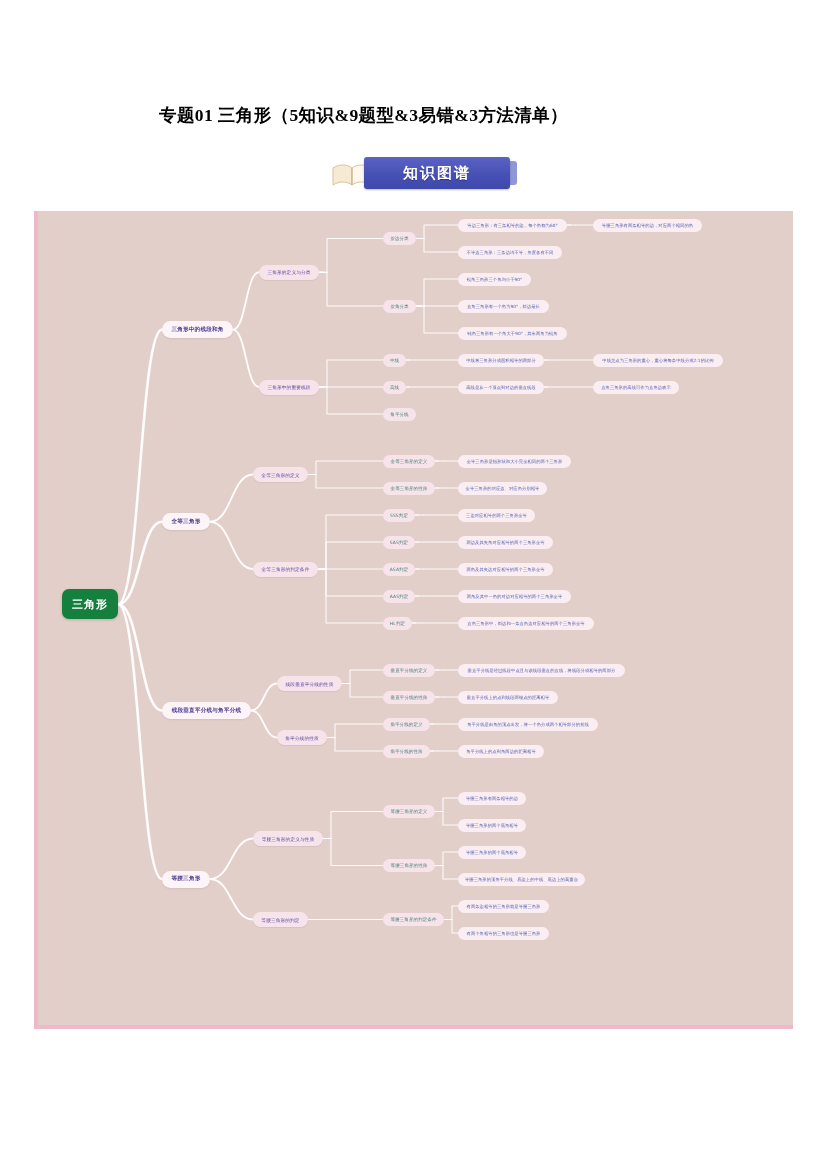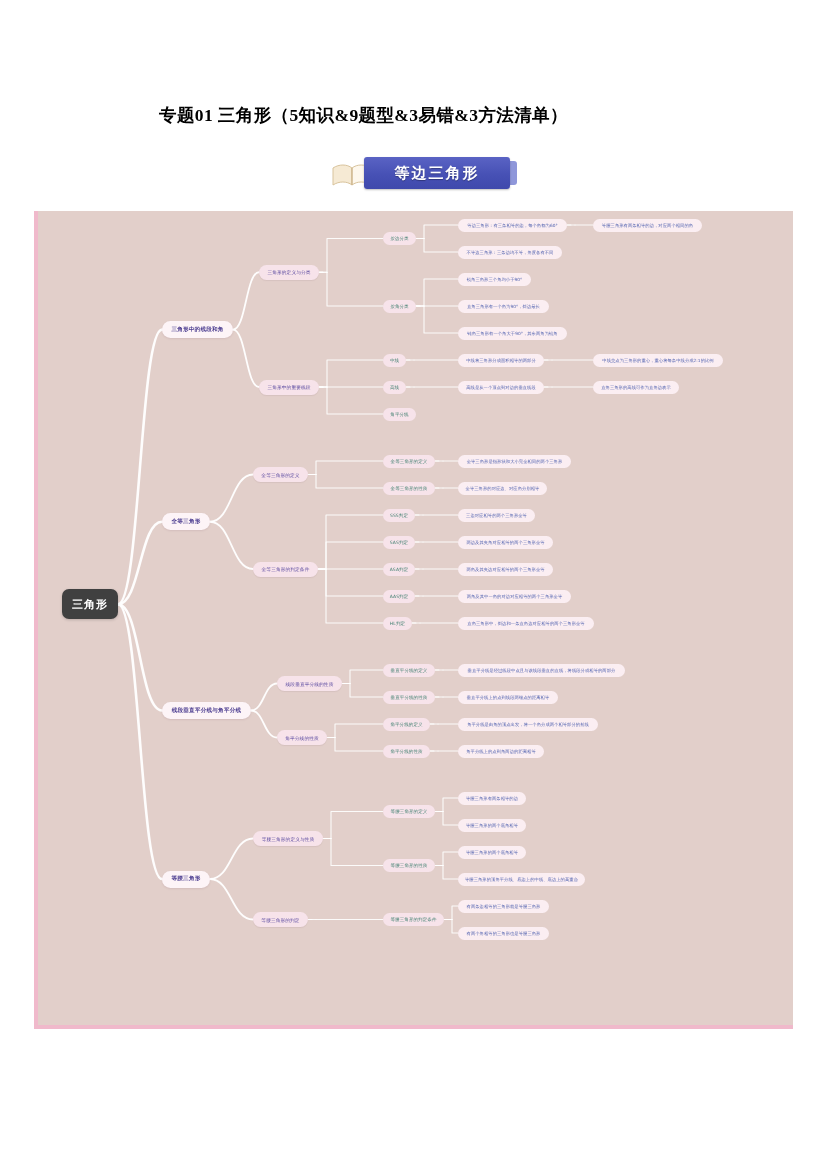--- a/index.html
+++ b/index.html
@@ -58,21 +58,21 @@
   #svg-links{position:absolute;left:0;top:0;width:759px;height:818px;pointer-events:none;}
 
   
   .node{
     position:absolute;box-sizing:border-box;
     display:flex;align-items:center;justify-content:center;
     white-space:nowrap;overflow:hidden;
     font-family:"DejaVu Sans","Liberation Sans",sans-serif;
   }
   .n-root{
-    background:#404040;border-radius:7px;
+    background:#15803d;border-radius:7px;
     color:#ffffff;font-size:11px;font-weight:bold;letter-spacing:1px;
     box-shadow:0 1px 3px rgba(0,0,0,.18);
   }
   .n-l2{
     background:#fdf4f7;border-radius:11px;
     color:#4a3b8f;font-size:5.6px;font-weight:bold;letter-spacing:.2px;
     box-shadow:0 1px 2px rgba(120,80,100,.13);
   }
   .n-l3{
     background:#f7e3ea;border-radius:9px;
@@ -99,21 +99,21 @@
 
   <div class="doc-title">专题01 三角形（5知识&amp;9题型&amp;3易错&amp;3方法清单）</div>
 
   <div class="badge-wrap">
     <svg class="badge-book" viewBox="0 0 42 25">
       <path d="M2 5 C8 1,16 1,21 5 L21 22 C16 18,8 18,2 22 Z" fill="#f6ead4" stroke="#d8c39c" stroke-width="1"></path>
       <path d="M21 5 C26 1,34 1,40 5 L40 22 C34 18,26 18,21 22 Z" fill="#fdf7ec" stroke="#d8c39c" stroke-width="1"></path>
       <path d="M21 5 L21 22" stroke="#c9b187" stroke-width="1"></path>
     </svg>
     <div class="badge-banner">
-      <span class="badge-text">等边三角形</span>
+      <span class="badge-text">知识图谱</span>
     </div>
   </div>
 
   <div id="canvas">
     <svg id="svg-links" viewBox="0 0 759 818">
         <path d="M80,393.3125 C102,393.3125 102,118.625 124,118.625" fill="none" stroke="#ffffff" stroke-width="2.6" stroke-linecap="round" stroke-opacity="0.95"></path>
         <path d="M195,118.625 C208,118.625 208,61.25 221,61.25" fill="none" stroke="#ffffff" stroke-width="1.8" stroke-linecap="round" stroke-opacity="0.95"></path>
         <path d="M281,61.25 H285 M289,27.5 V61.25 M289,27.5 H345" fill="none" stroke="#ffffff" stroke-width="1.1" stroke-linecap="round" stroke-opacity="0.9"></path>
         <path d="M281,61.25 H289" fill="none" stroke="#ffffff" stroke-width="1.1" stroke-linecap="round" stroke-opacity="0.9"></path>
         <path d="M378,27.5 H382 M386,14 V27.5 M386,14 H420" fill="none" stroke="#ffffff" stroke-width="1.1" stroke-linecap="round" stroke-opacity="0.9"></path>

